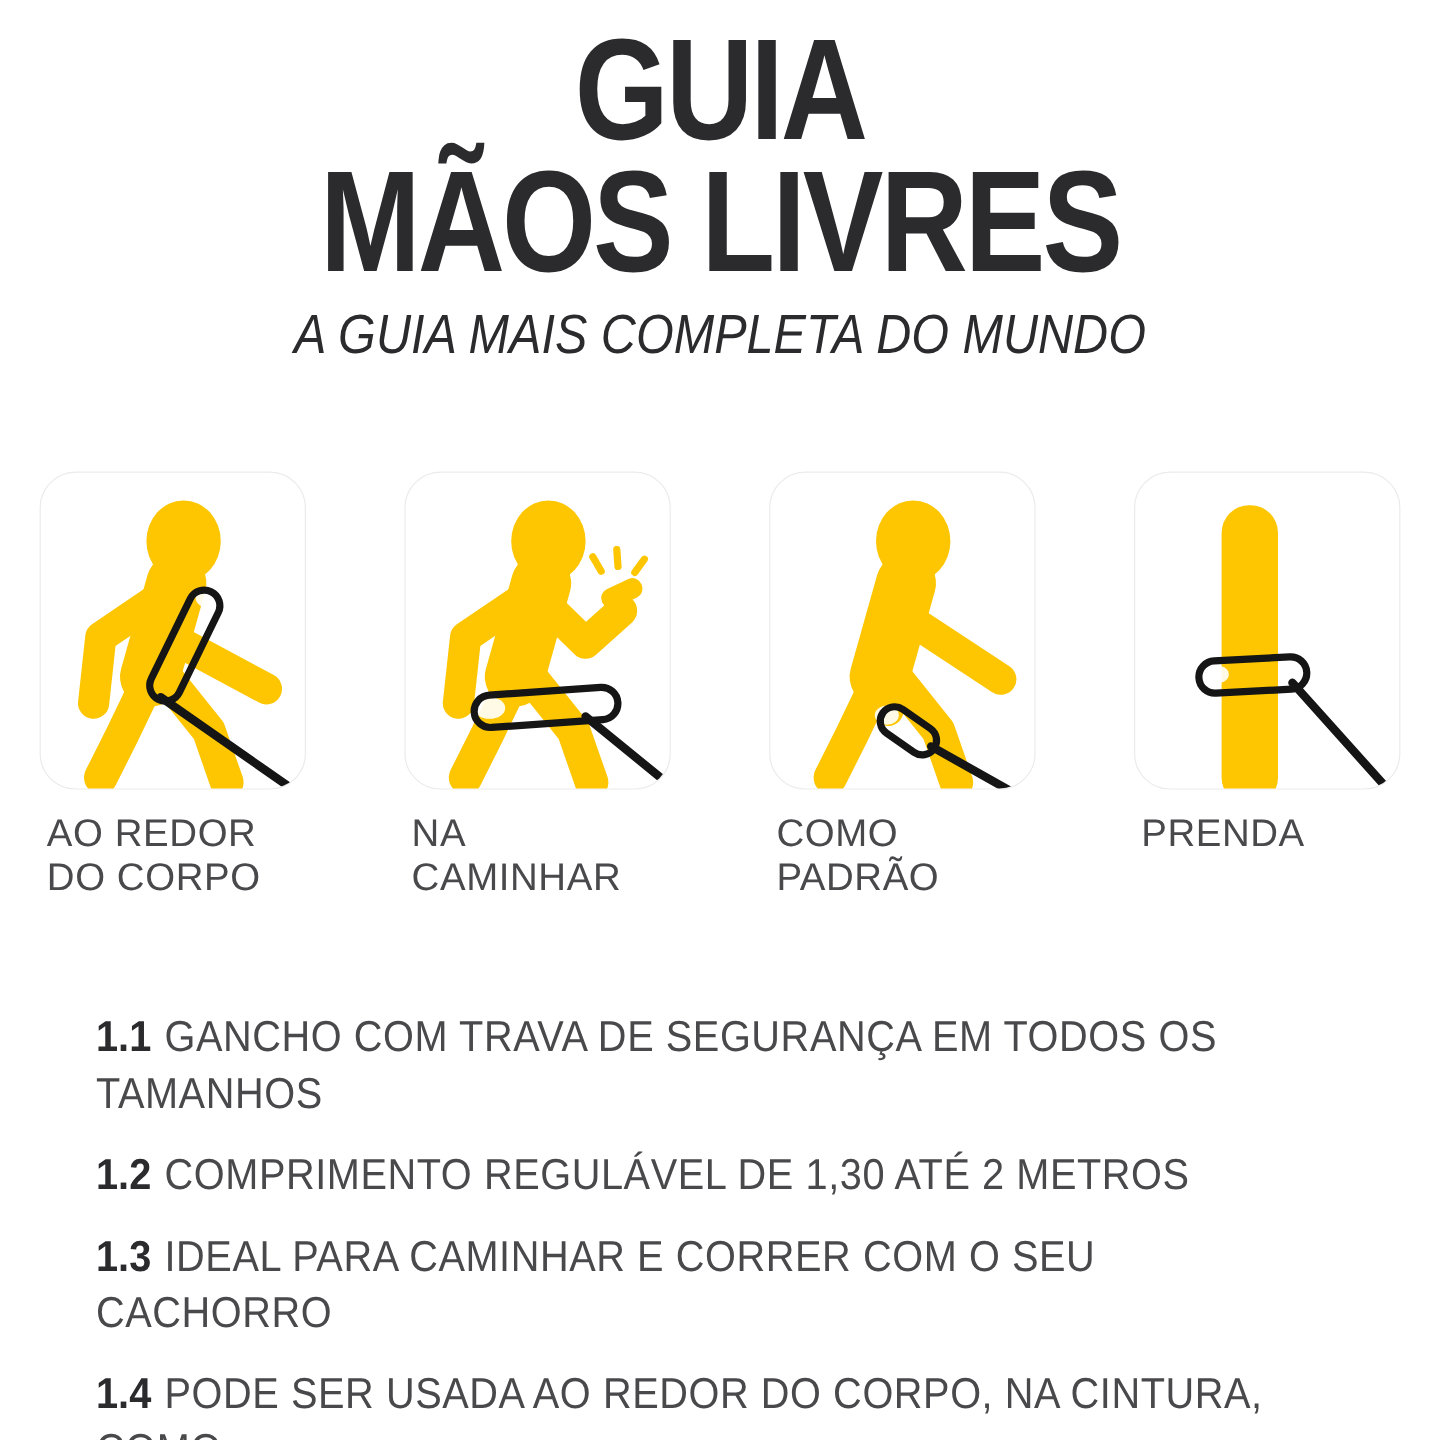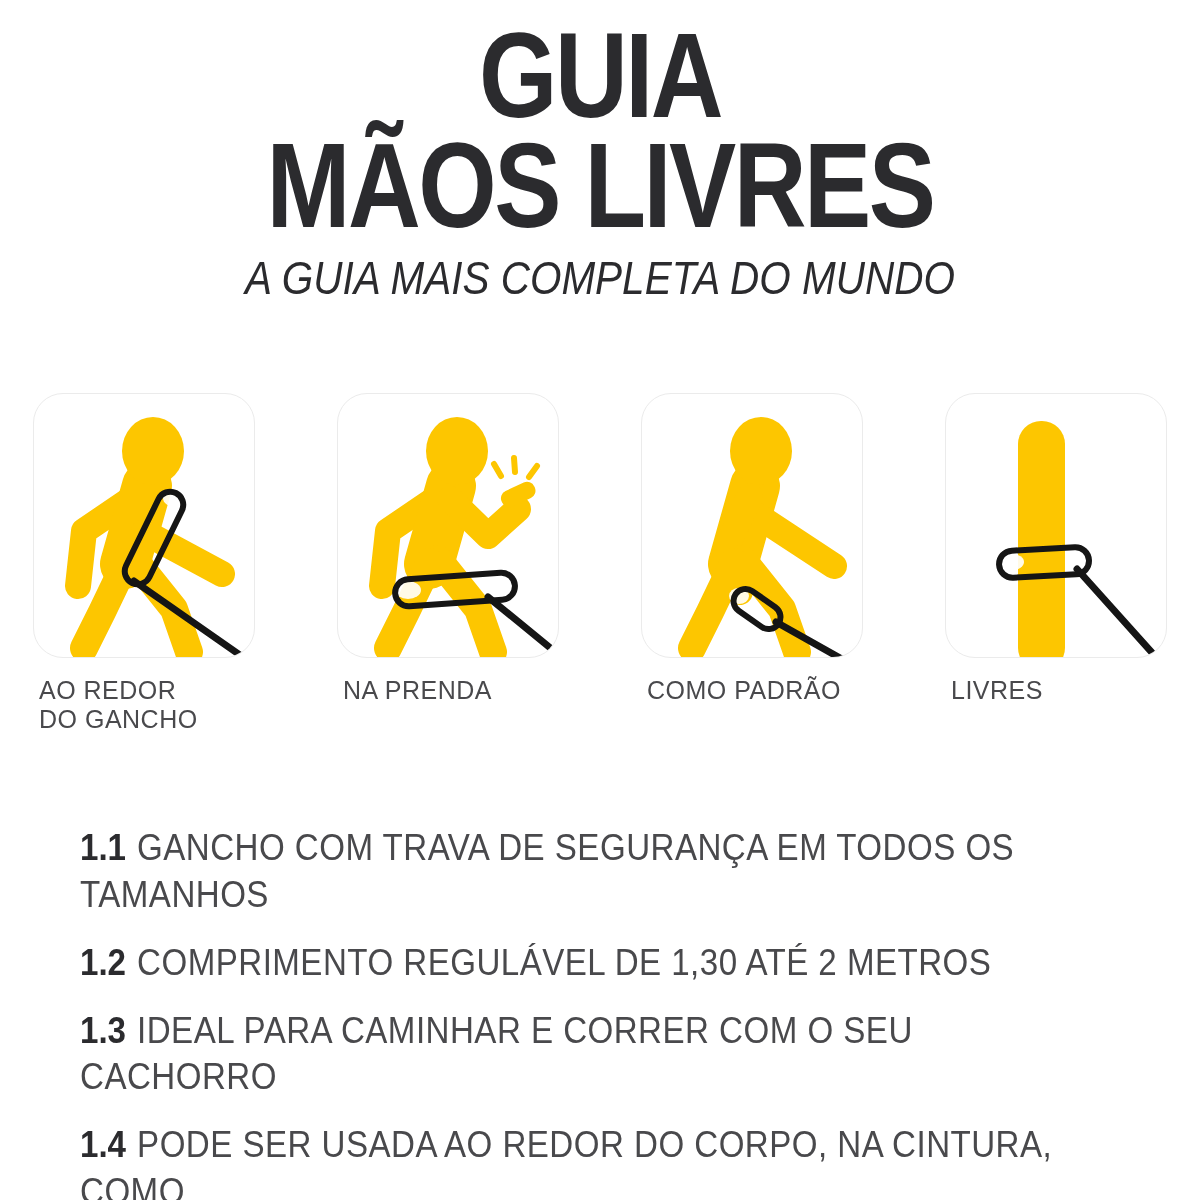--- a/index.html
+++ b/index.html
@@ -41,21 +41,21 @@
   .mode-col{width:222px;}
   .card{
     width:222px;height:265px;background:#fff;
     border:1px solid var(--card-border);
     border-radius:30px;overflow:hidden;
   }
   .card svg{display:block;width:222px;height:265px;}
   .mode-label{
     margin-top:18px;padding-left:6px;
     color:var(--text-gray);
-    font-size:25px;font-weight:400;letter-spacing:.5px;line-height:1.15;
+    font-size:32px;font-weight:400;letter-spacing:.5px;line-height:1.15;
   }
   .mode-label span{display:block;}
   
   .features{margin:92px 0 0 80px;list-style:none;}
   .feature{
     margin-bottom:21px;
     font-size:36px;line-height:1.3;letter-spacing:.5px;
     color:var(--text-gray);
     transform:scaleX(.92);transform-origin:0 50%;
   }
@@ -88,21 +88,21 @@
             <path d="M92,168 L68,218 L50,254" stroke-width="28"></path>
           </g>
           <ellipse cx="119" cy="57" rx="31" ry="34" fill="var(--accent)"></ellipse>
           <ellipse cx="141" cy="104" rx="12" ry="9" fill="#fff" opacity=".9"></ellipse>
           <rect x="107" y="94" width="26" height="100" rx="13" fill="none" stroke="var(--leash)" stroke-width="6" transform="rotate(26 120 144)"></rect>
           <path d="M100,187 L206,261" fill="none" stroke="var(--leash)" stroke-width="7" stroke-linecap="round"></path>
         </svg>
       </div>
       <div class="mode-label">
         <span>AO REDOR</span>
-        <span>DO GANCHO</span>
+        <span>DO CORPO</span>
       </div>
     </div>
 
     <div class="mode-col">
       <div class="card">
         <svg viewBox="0 0 222 265" aria-hidden="true">
           <g fill="none" stroke="var(--accent)" stroke-linecap="round" stroke-linejoin="round">
             <path d="M100,103 L50,137 L44,192" stroke-width="26"></path>
             <path d="M113,92 L91,170" stroke-width="50"></path>
             <path d="M112,105 L150,142 L180,115" stroke-width="26"></path>
@@ -115,21 +115,21 @@
             <path d="M163,82 L156,70"></path>
             <path d="M177,78 L176,64"></path>
             <path d="M191,83 L199,72"></path>
           </g>
           <ellipse cx="70" cy="196" rx="13" ry="9" fill="#fff" opacity=".9"></ellipse>
           <rect x="57" y="182" width="120" height="27" rx="13.5" fill="none" stroke="var(--leash)" stroke-width="6" transform="rotate(-4 117 195)"></rect>
           <path d="M150,203 L232,270" fill="none" stroke="var(--leash)" stroke-width="7" stroke-linecap="round"></path>
         </svg>
       </div>
       <div class="mode-label">
-        <span>NA PRENDA</span>
+        <span>NA CAMINHAR</span>
         <span></span>
       </div>
     </div>
 
     <div class="mode-col">
       <div class="card">
         <svg viewBox="0 0 222 265" aria-hidden="true">
           <g fill="none" stroke="var(--accent)" stroke-linecap="round" stroke-linejoin="round">
             <path d="M113,92 L91,170" stroke-width="50"></path>
             <path d="M116,122 L192,172" stroke-width="26"></path>
@@ -152,21 +152,21 @@
     <div class="mode-col">
       <div class="card">
         <svg viewBox="0 0 222 265" aria-hidden="true">
           <rect x="72" y="27" width="47" height="250" rx="23" fill="var(--accent)"></rect>
           <ellipse cx="66" cy="168" rx="12" ry="8" fill="#fff" opacity=".9"></ellipse>
           <rect x="53" y="155" width="90" height="27" rx="13.5" fill="none" stroke="var(--leash)" stroke-width="6" transform="rotate(-3 98 168)"></rect>
           <path d="M131,175 L218,272" fill="none" stroke="var(--leash)" stroke-width="7" stroke-linecap="round"></path>
         </svg>
       </div>
       <div class="mode-label">
-        <span>LIVRES</span>
+        <span>PRENDA</span>
       </div>
     </div>
 
   </div>
 
   <ul class="features">
     <li class="feature">
       <span class="f-num">1.1</span><span class="f-text">GANCHO COM TRAVA DE SEGURANÇA EM TODOS OS TAMANHOS</span>
       <span class="f-cont"></span>
     </li>

